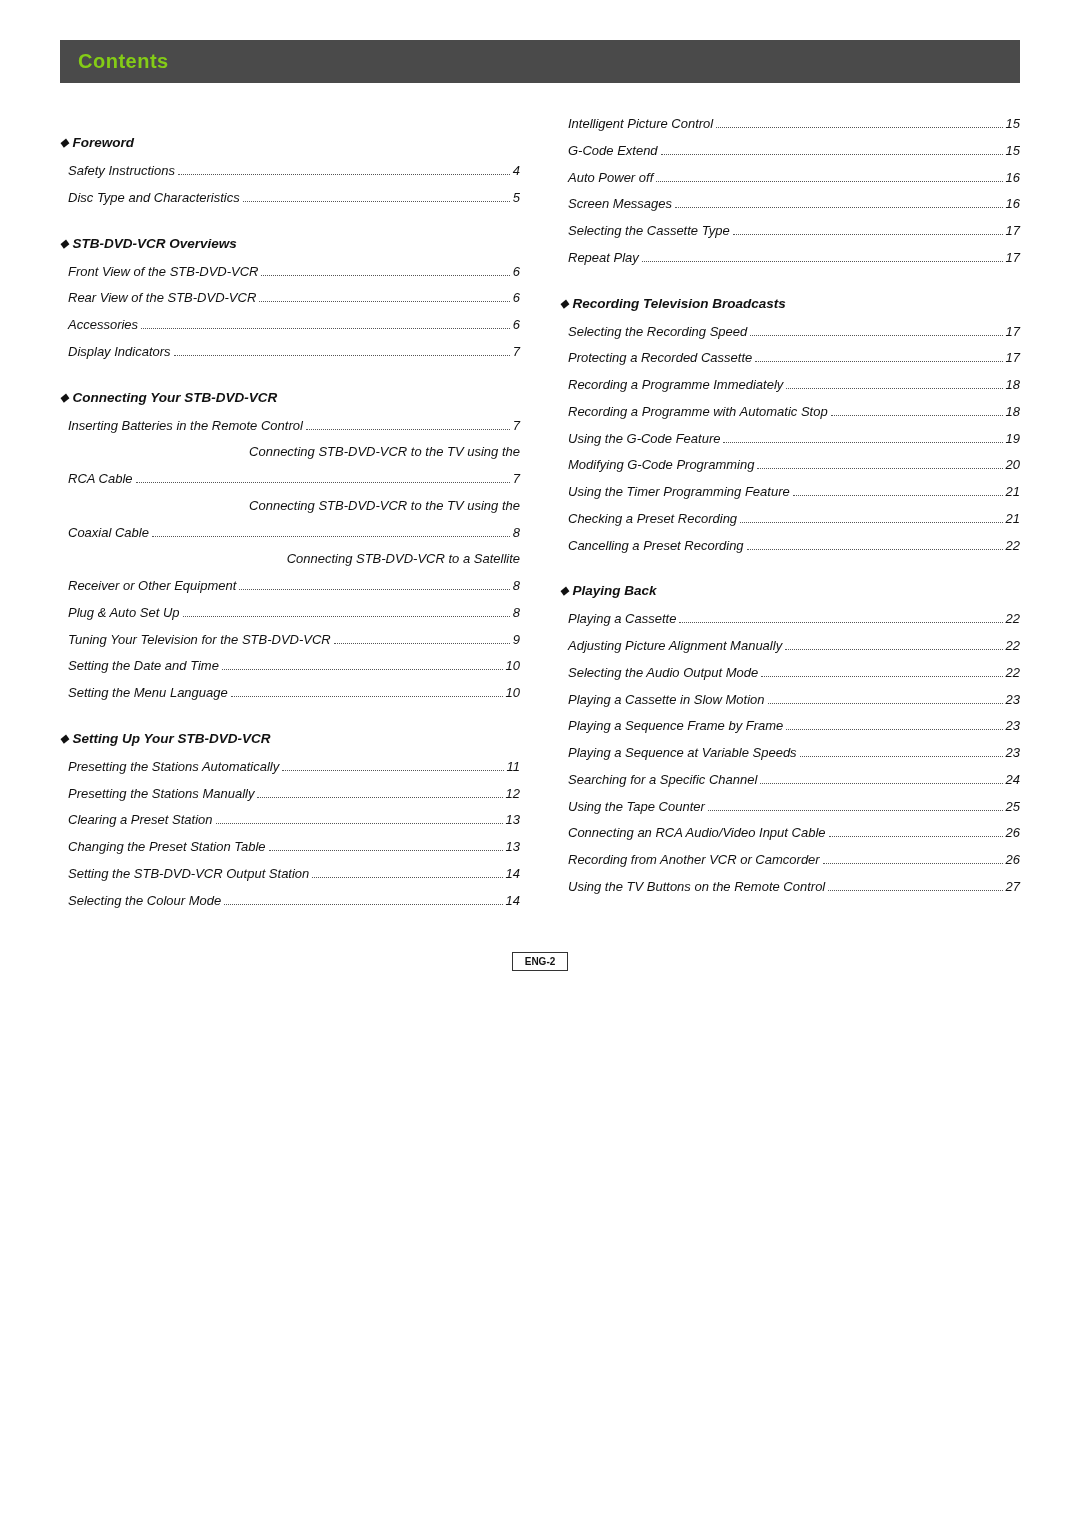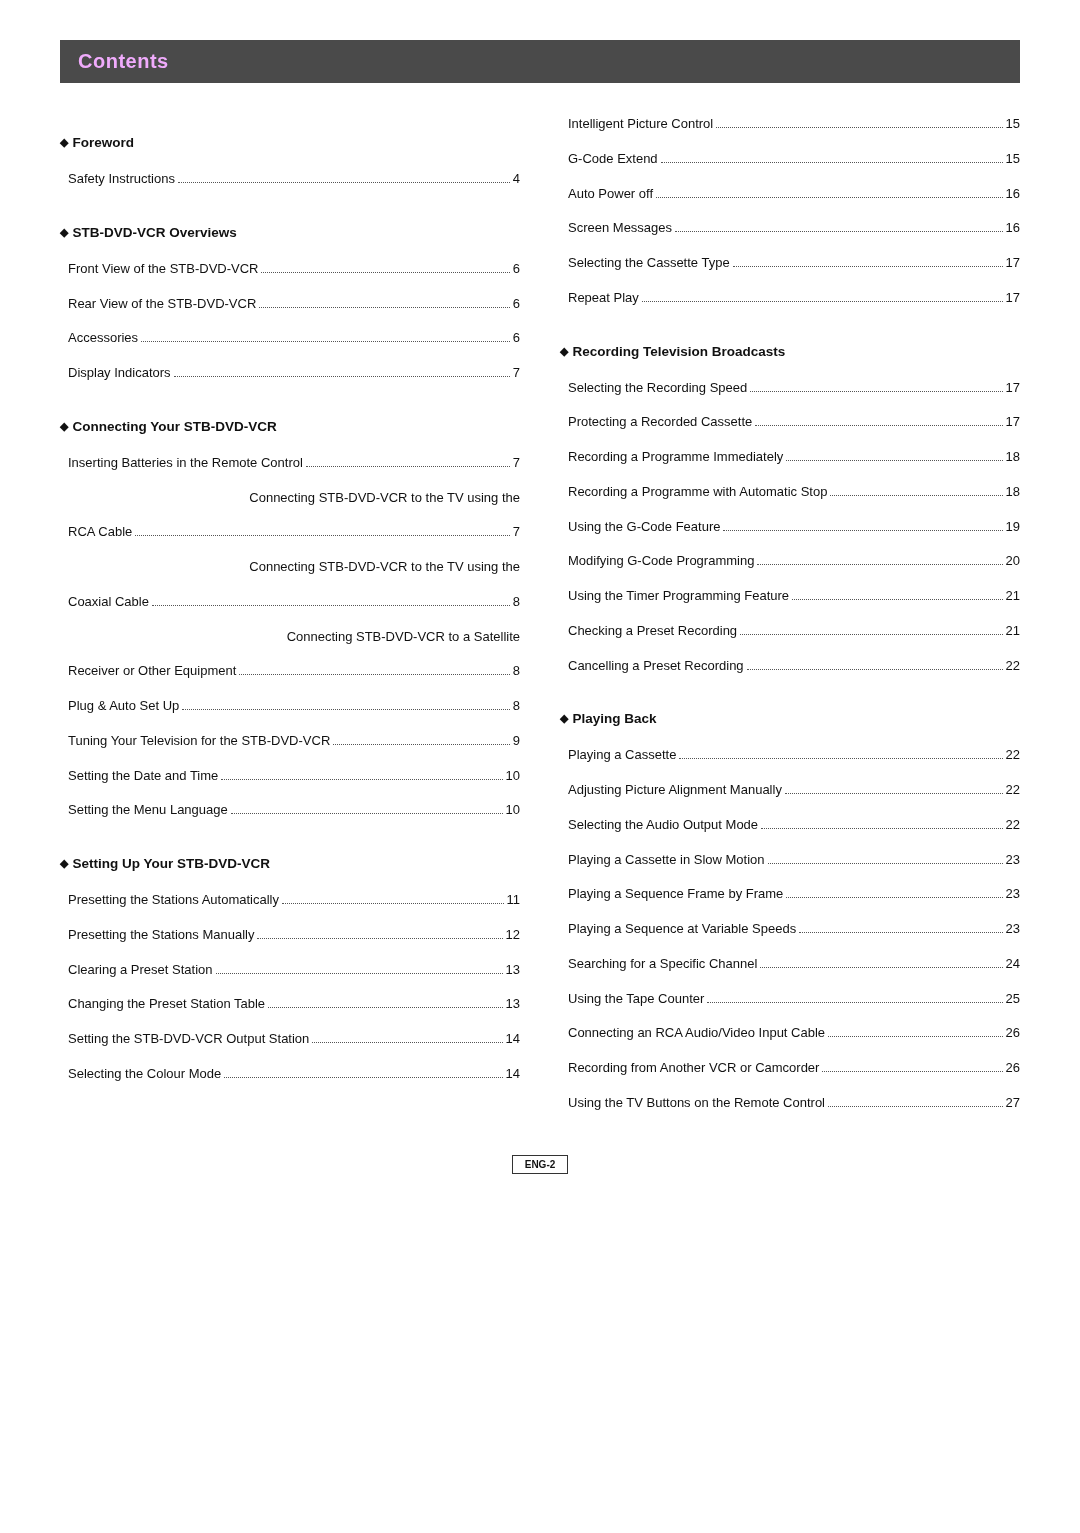--- a/index.html
+++ b/index.html
@@ -14,37 +14,38 @@
       flex-direction: column;
       align-items: center;
       padding: 40px 60px 60px 60px;
     }
     .page-wrapper {
       width: 100%;
       max-width: 960px;
     }
     .title-bar {
       background: #4a4a4a;
-      color: #f0abfc;
+      color: #84cc16;
       font-size: 20px;
       font-weight: bold;
       padding: 10px 18px;
       margin-bottom: 30px;
       letter-spacing: 0.5px;
     }
     .columns {
       display: flex;
       gap: 40px;
       width: 100%;
     }
     .col {
       flex: 1;
       display: flex;
       flex-direction: column;
-      gap: 12px;
+      gap: 4px;
+      font-style: italic;
     }
     .section-header {
       font-weight: bold;
       font-size: 13.5px;
       margin-top: 22px;
       margin-bottom: 6px;
       display: flex;
       align-items: center;
       gap: 4px;
     }
@@ -106,20 +107,25 @@
 
   <div class="columns">
 
     <div class="col" id="left-col">
         <div class="section-header">Foreword</div>
         <div class="toc-entry">
           <span class="title">Safety Instructions</span>
           <span class="dots"></span>
           <span class="page-num">4</span>
         </div>
+        <div class="toc-entry">
+          <span class="title">Disc Type and Characteristics</span>
+          <span class="dots"></span>
+          <span class="page-num">5</span>
+        </div>
         <div class="section-header">STB-DVD-VCR Overviews</div>
         <div class="toc-entry">
           <span class="title">Front View of the STB-DVD-VCR</span>
           <span class="dots"></span>
           <span class="page-num">6</span>
         </div>
         <div class="toc-entry">
           <span class="title">Rear View of the STB-DVD-VCR</span>
           <span class="dots"></span>
           <span class="page-num">6</span>

